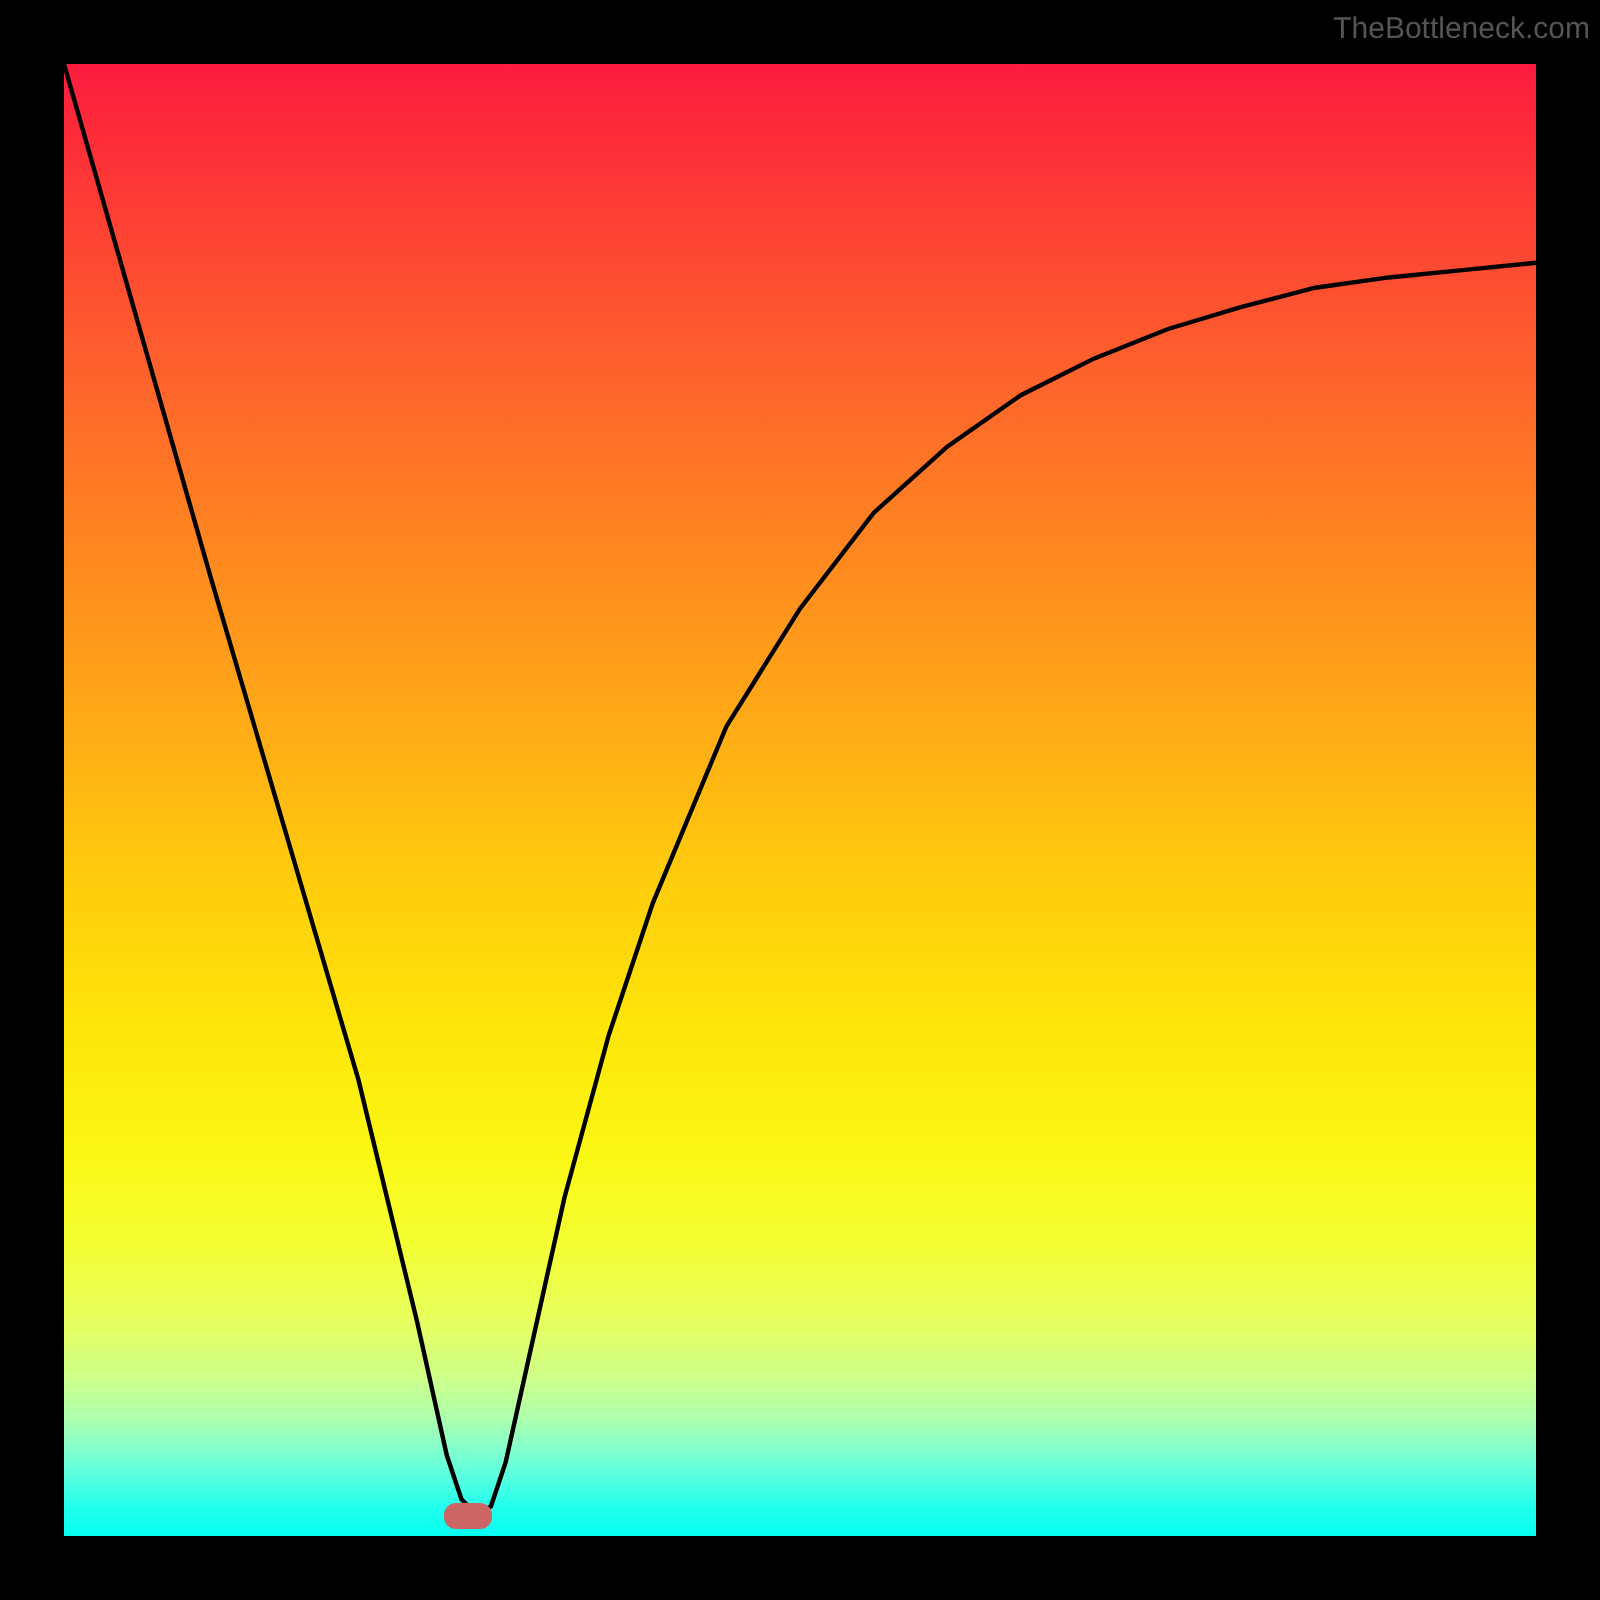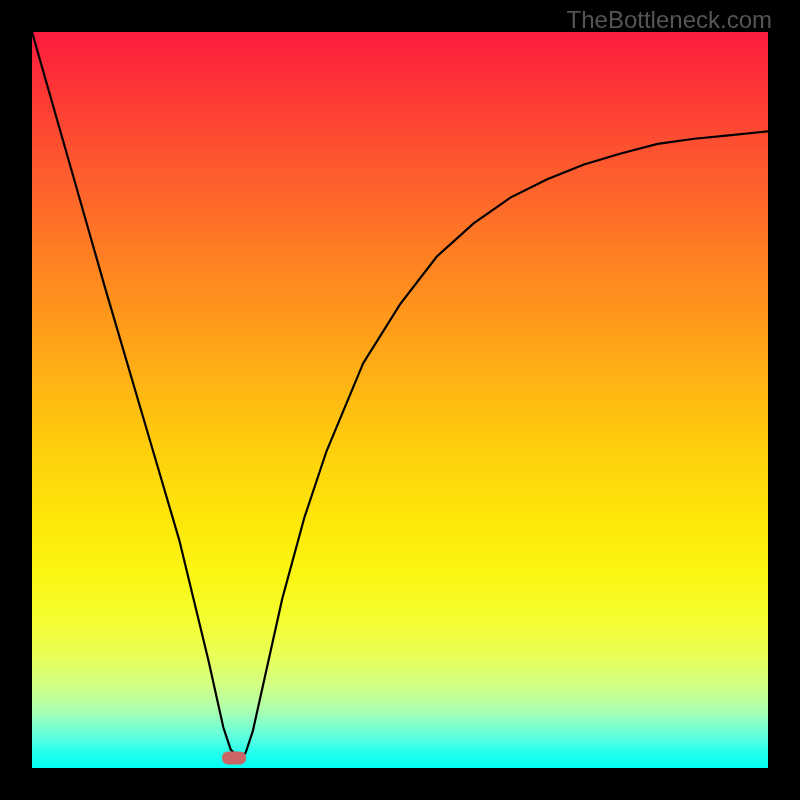--- a/index.html
+++ b/index.html
@@ -7,23 +7,23 @@
     padding: 0;
     width: 800px;
     height: 800px;
     background: #000;
     position: relative;
     font-family: Arial, sans-serif;
   }
   .watermark {
     position: absolute;
     top: 6px;
-    right: 28px;
+    right: 5px;
     color: #555;
-    font-size: 24px;
+    font-size: 15px;
     font-weight: 400;
     z-index: 10;
   }
   .plot-area {
     position: absolute;
     left: 32px;
     top: 32px;
     width: 736px;
     height: 736px;
     overflow: hidden;

